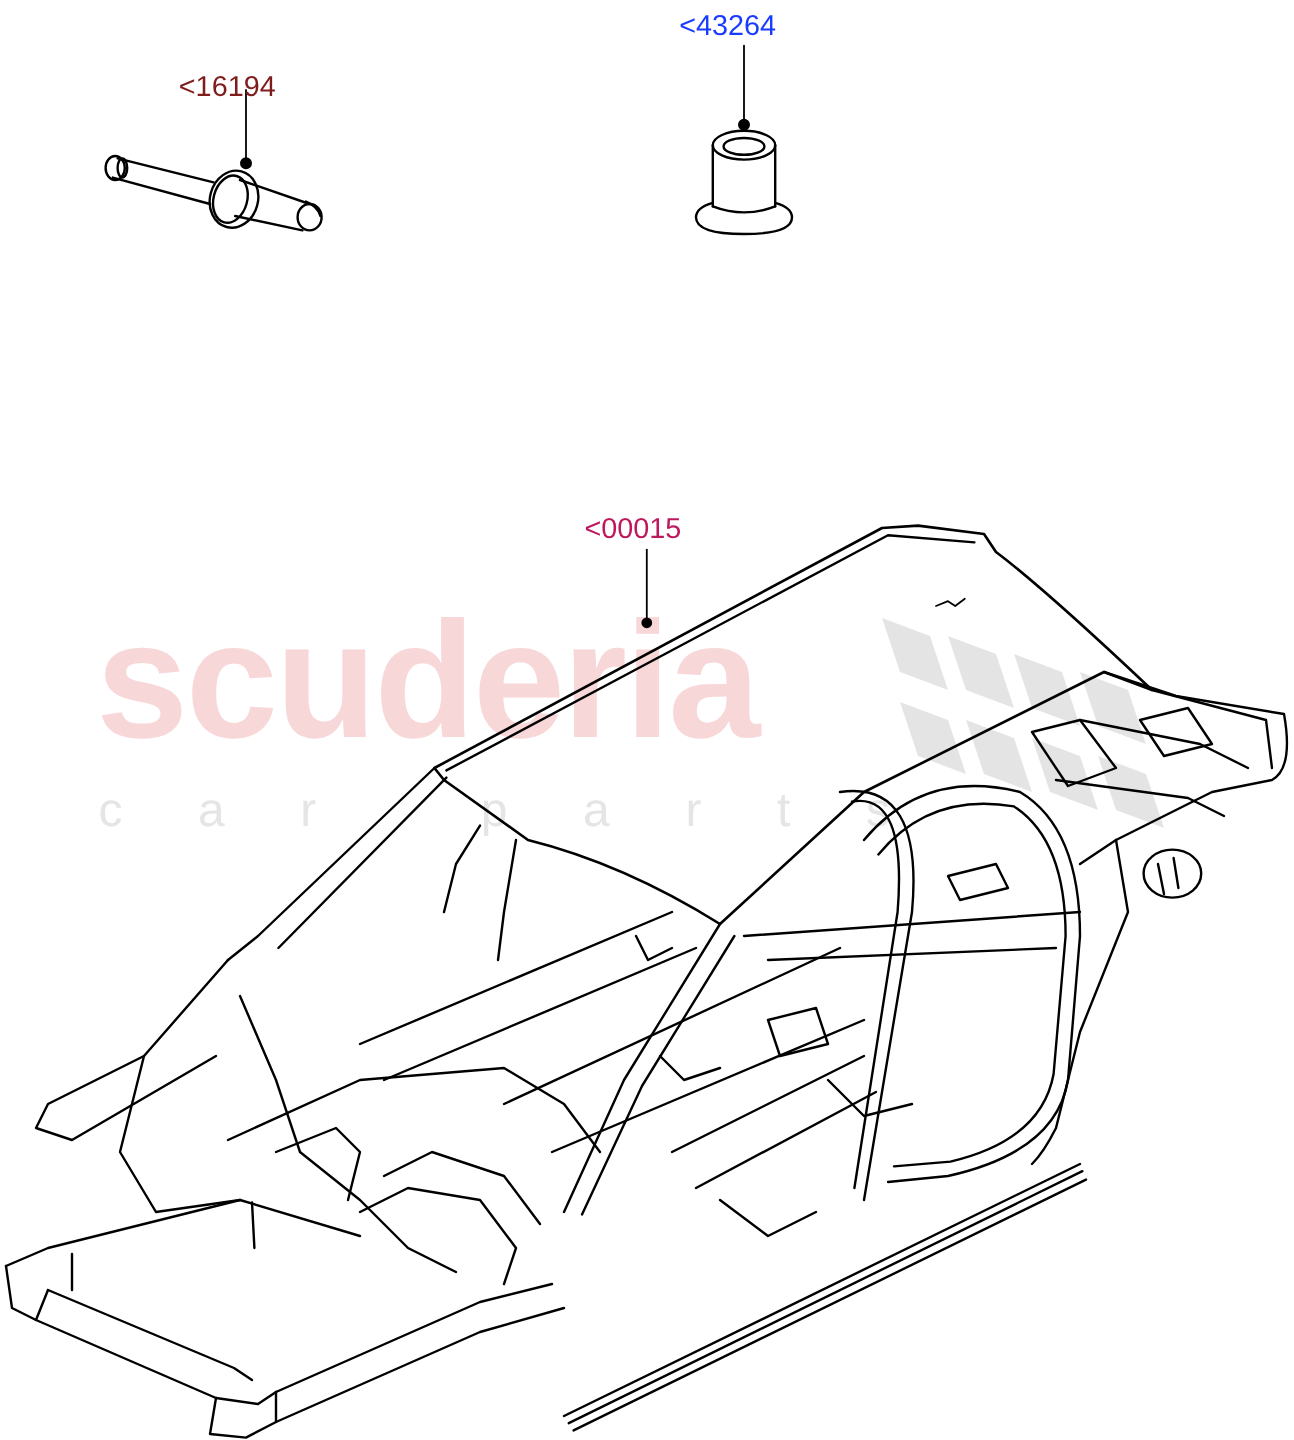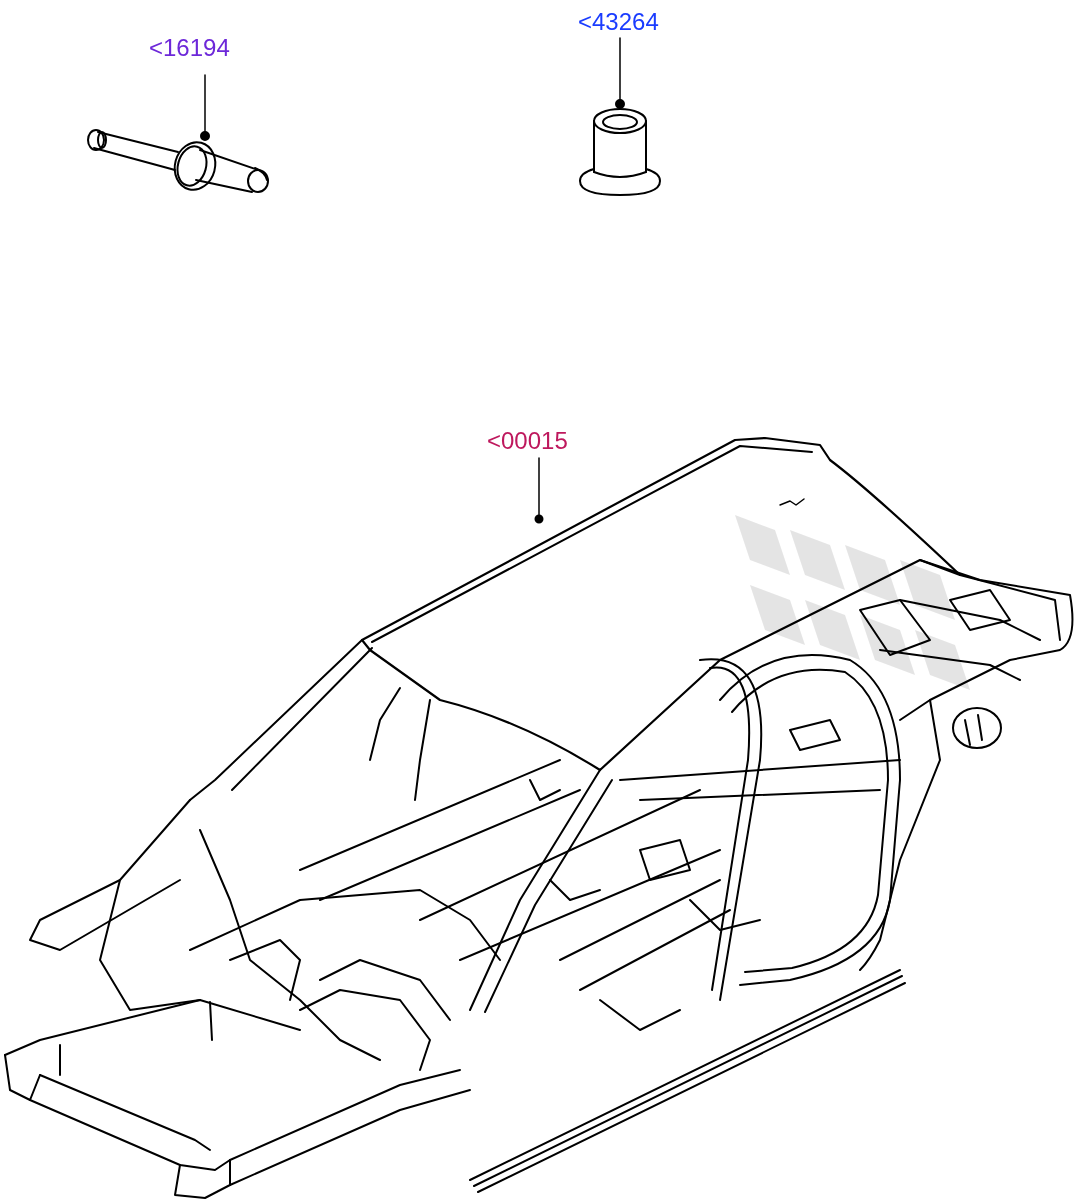--- a/index.html
+++ b/index.html
@@ -23,20 +23,22 @@
       <polygon points="735,515 775,530 790,575 750,560"></polygon>
       <polygon points="790,530 830,545 845,590 805,575"></polygon>
       <polygon points="845,545 885,560 900,605 860,590"></polygon>
       <polygon points="750,585 790,600 805,645 765,630"></polygon>
       <polygon points="805,600 845,615 860,660 820,645"></polygon>
       <polygon points="860,615 900,630 915,675 875,660"></polygon>
       <polygon points="915,630 955,645 970,690 930,675"></polygon>
       <polygon points="900,560 940,575 955,620 915,605"></polygon>
     </g>
   </svg>
+  <div class="wm-main" style="color:#f8d7d9">scuderia</div>
+  <div class="wm-sub" style="color:#e5e5e8">car parts</div>
 
   <svg width="1078" height="1200" viewBox="0 0 1078 1200" fill="none" stroke="#000" stroke-width="2" stroke-linejoin="round" stroke-linecap="round">
 
     <g>
       <line x1="205" y1="75" x2="205" y2="136" stroke-width="1.5"></line>
       <circle cx="205" cy="136" r="4" fill="#000"></circle>
       <path d="M98,132 L178,152 M94,148 L175,170"></path>
       <ellipse cx="96" cy="140" rx="8" ry="10"></ellipse>
       <ellipse cx="102" cy="140" rx="4" ry="8"></ellipse>
       <ellipse cx="195" cy="166" rx="20" ry="24" transform="rotate(15 195 166)"></ellipse>
@@ -108,16 +110,16 @@
       <path d="M230,960 L280,940 L300,960 L290,1000"></path>
 
       <path d="M530,780 L540,800 L560,790 M550,880 L570,900 L600,890"></path>
       <path d="M790,730 L830,720 L840,740 L800,750 Z"></path>
       <path d="M640,850 L680,840 L690,870 L650,880 Z"></path>
       <path d="M860,610 L900,600 L930,640 L890,655 Z"></path>
       <path d="M950,600 L990,590 L1010,620 L970,630 Z"></path>
     </g>
   </svg>
 
-  <div class="callout" style="left:149px; top:36px; color:#6d28d9;">&lt;16194</div>
-  <div class="callout" style="left:578px; top:10px; color:#1a3cff;text-align:right;">&lt;43264</div>
+  <div class="callout" style="left:149px; top:61px; color:#7f1d1d;">&lt;16194</div>
+  <div class="callout" style="left:566px; top:10px; color:#1a3cff;text-align:right;">&lt;43264</div>
   <div class="callout" style="left:487px; top:429px; color:#be185d;">&lt;00015</div>
 </div>
 
 </body></html>

